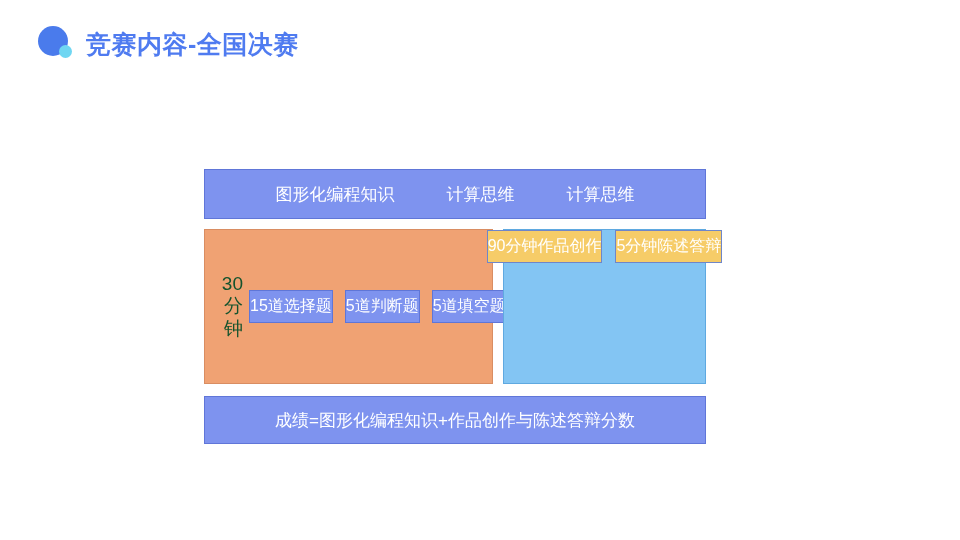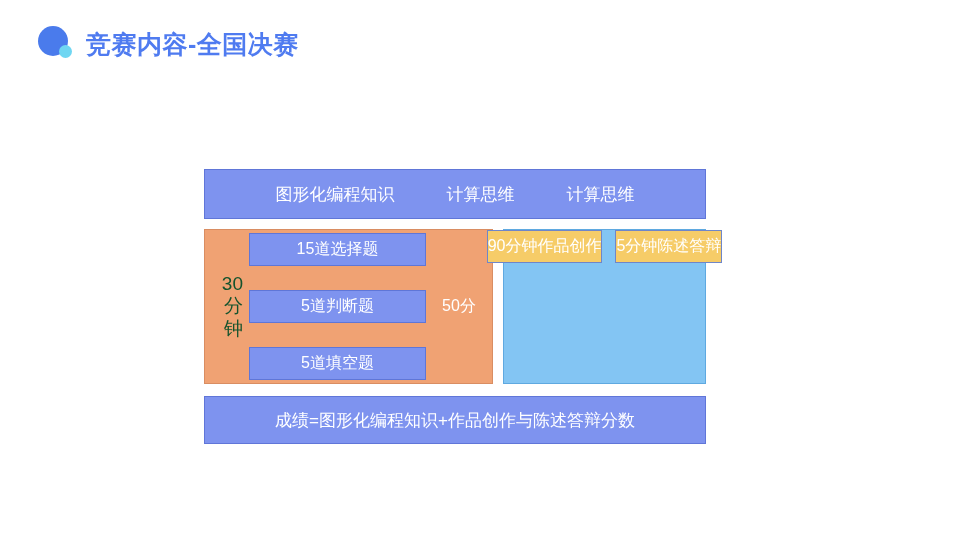--- a/index.html
+++ b/index.html
@@ -102,23 +102,23 @@
     font-size: 19px;
     line-height: 1.16;
     width: 28px;
     text-align: right;
     flex: none;
     white-space: pre-line;
   }
   .qbox-stack {
     flex: 1;
     display: flex;
-    flex-direction: column;
-    justify-content: center;
-    gap: 24px;
+    flex-direction: row;
+    justify-content: center;
+    gap: 12px;
     padding: 0 6px;
   }
   .qbox {
     box-sizing: border-box;
     height: 33px;
     background: #7e93ef;
     border: 1px solid #5f76d7;
     color: #ffffff;
     font-size: 16px;
     display: flex;

